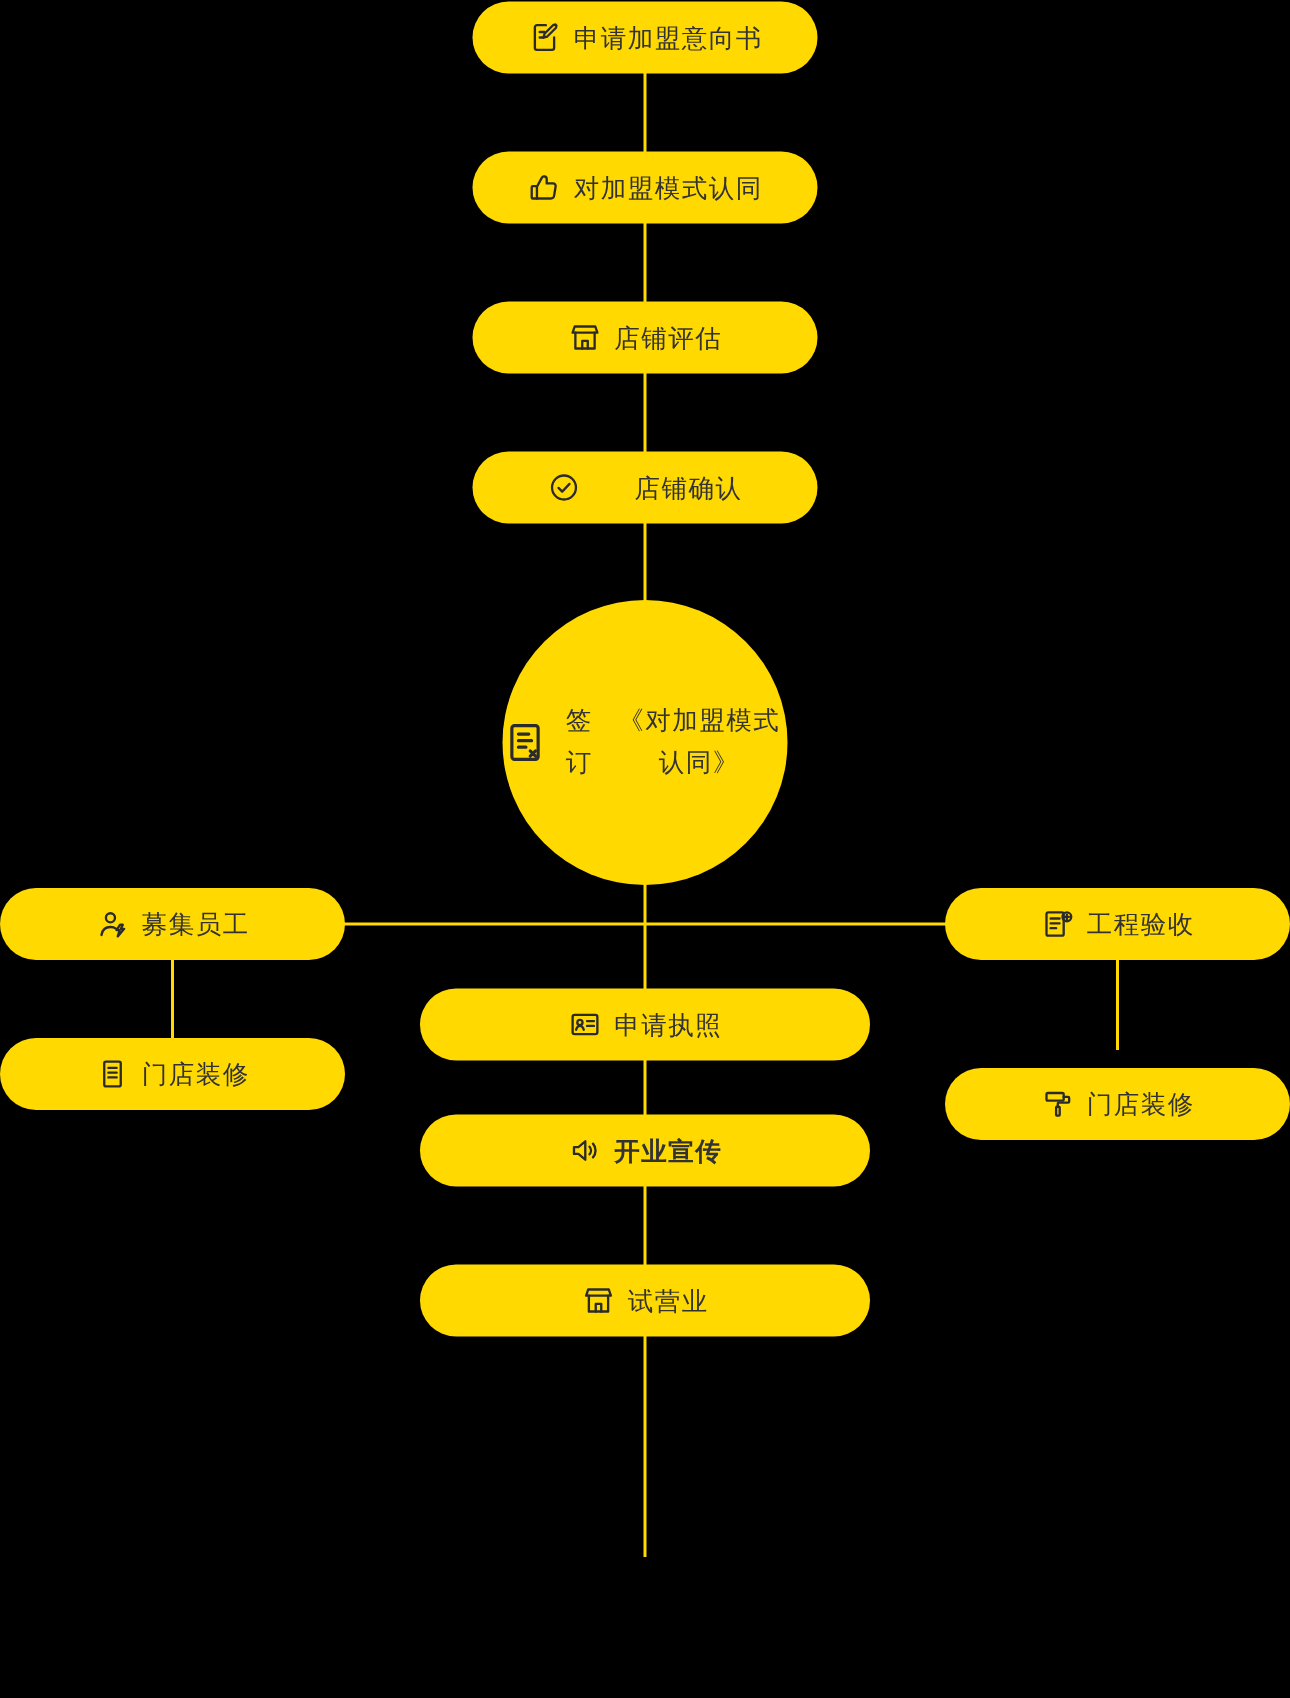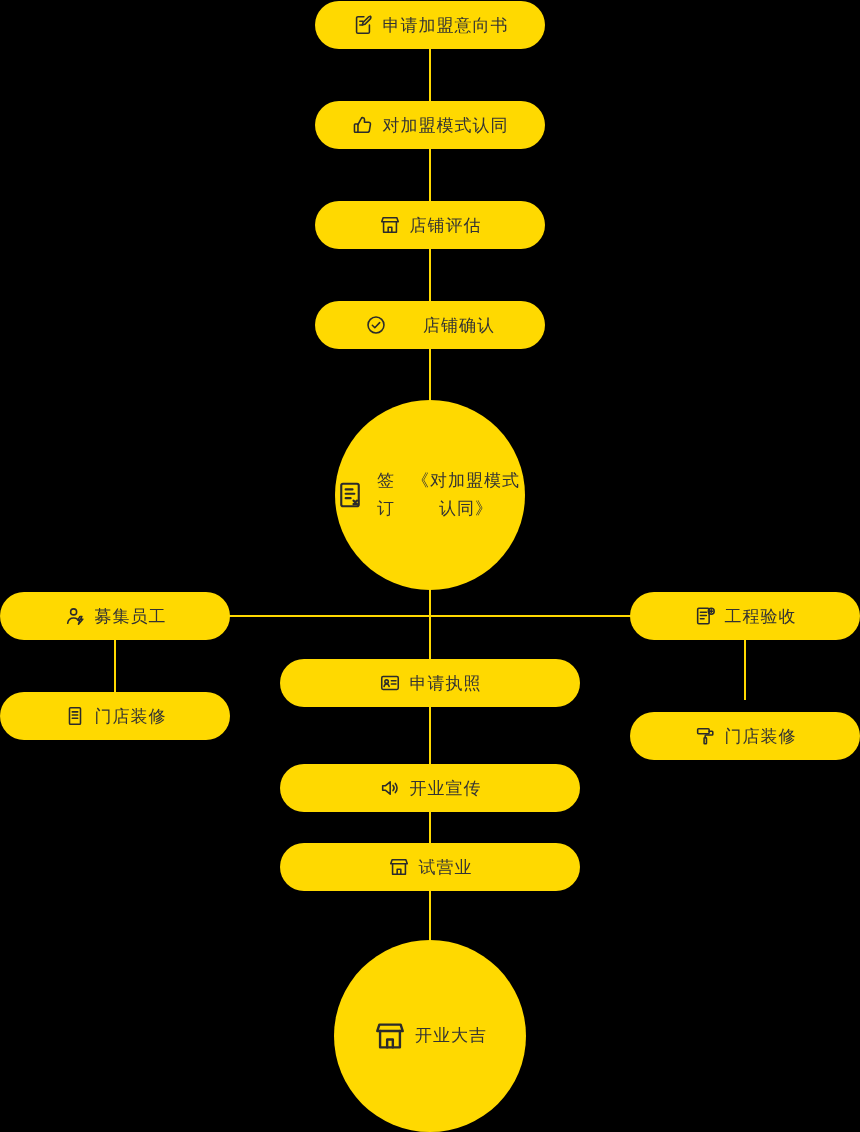--- a/index.html
+++ b/index.html
@@ -137,21 +137,21 @@
       <svg width="22" height="22" viewBox="0 0 24 24">
         <rect x="3" y="5" width="18" height="14" rx="1.5"></rect>
         <circle cx="8.3" cy="10.5" r="1.9"></circle>
         <path d="M5.5 15.8c.5-1.9 1.6-2.8 2.8-2.8s2.3.9 2.8 2.8"></path>
         <path d="M13.5 9.5h5M13.5 13h5"></path>
       </svg>
     </span>
     <span>申请执照</span>
   </div>
 
-  <div class="pill" style="left:280px;top:764px;width:300px;">
+  <div class="pill" style="left:280px;top:743px;width:300px;font-weight:bold;">
     <span class="icon">
       <svg width="22" height="22" viewBox="0 0 24 24">
         <path d="M4 9.5v5h3.2l5 4.2V5.3l-5 4.2z"></path>
         <path d="M15.3 9.2a4.3 4.3 0 0 1 0 5.6"></path>
         <path d="M17.8 7a7.6 7.6 0 0 1 0 10"></path>
       </svg>
     </span>
     <span>开业宣传</span>
   </div>
 
@@ -159,24 +159,14 @@
     <span class="icon">
       <svg width="22" height="22" viewBox="0 0 24 24">
         <path d="M4.5 4h15l1.5 4.5h-18z"></path>
         <path d="M5 8.5V20h14V8.5"></path>
         <path d="M10 20v-5.5h4V20"></path>
       </svg>
     </span>
     <span>试营业</span>
   </div>
 
-  <div class="circle" style="left:334px;top:940px;width:192px;height:192px;">
-    <span class="icon">
-      <svg width="34" height="34" viewBox="0 0 24 24">
-        <path d="M4.5 4h15l1.5 4.5h-18z"></path>
-        <path d="M5 8.5V20h14V8.5"></path>
-        <path d="M10 20v-5.5h4V20"></path>
-      </svg>
-    </span>
-    <span>开业大吉</span>
-  </div>
 
 </div>
 
 </body></html>

